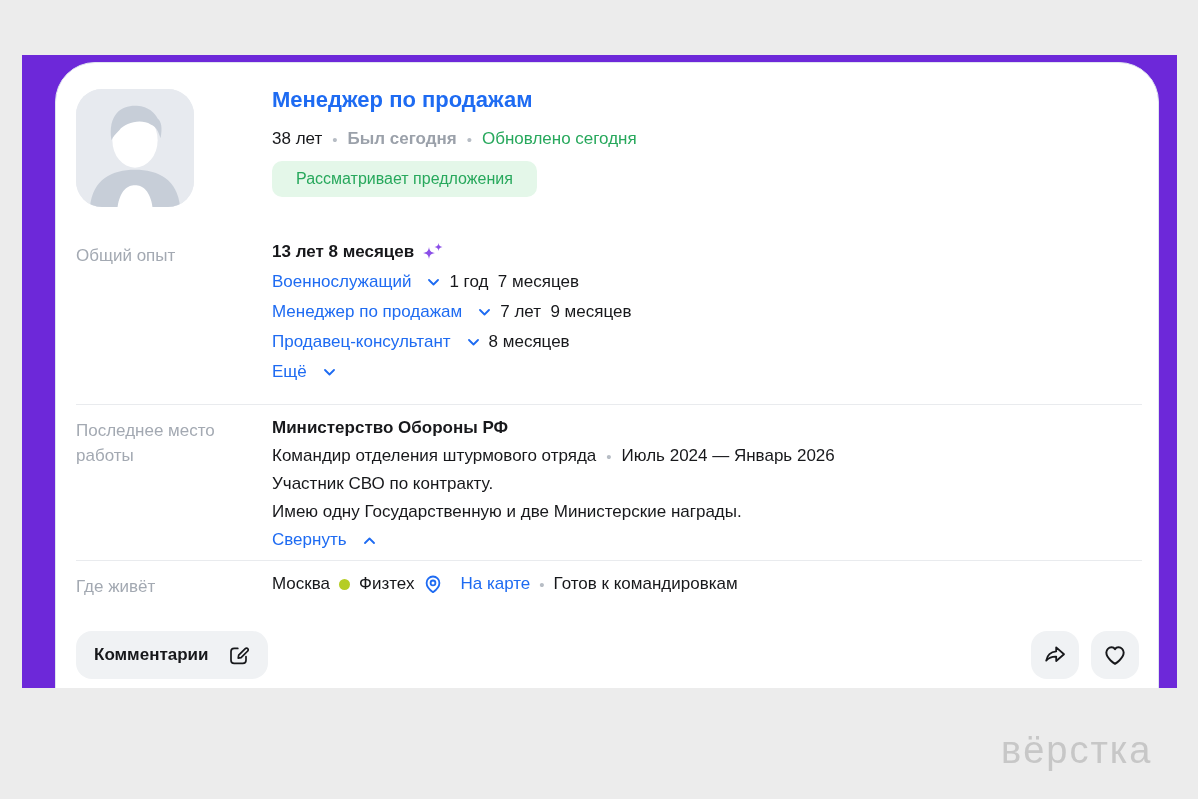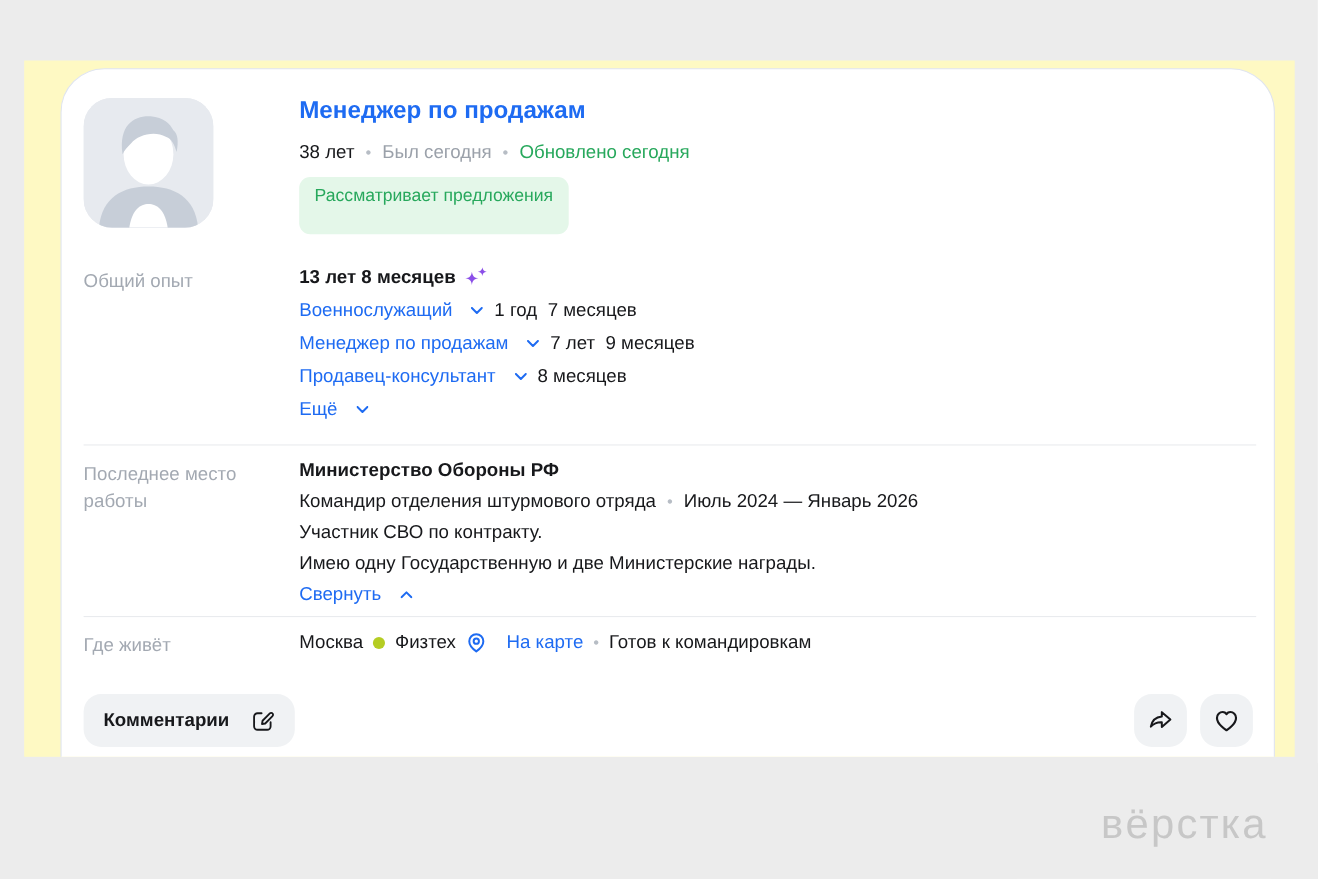--- a/index.html
+++ b/index.html
@@ -21,21 +21,21 @@
   html,body{width:1198px;height:799px;}
   body{
     background:var(--page-bg);
     font-family:"Liberation Sans","DejaVu Sans",sans-serif;
     color:var(--text-dark);
     position:relative;
     overflow:hidden;
   }
   .panel{
     position:absolute;left:22px;top:55px;width:1155px;height:633px;
-    background:#fef9c3;overflow:hidden;
+    background:#6d28d9;overflow:hidden;
   }
   .card{
     position:absolute;left:33px;top:7px;width:1104px;height:710px;
     border:1.5px solid var(--card-border);
     border-radius:40px;
     background:#ffffff;
   }
   
   .avatar{
     position:absolute;left:20px;top:26px;width:118px;height:118px;
@@ -45,29 +45,29 @@
   .title{
     position:absolute;left:216px;top:24px;
     font-size:22px;font-weight:700;color:var(--link-blue);
     cursor:pointer;
   }
   .meta{
     position:absolute;left:216px;top:66px;
     font-size:17px;display:flex;align-items:center;gap:10px;
   }
   .meta .age{color:var(--text-dark);}
-  .meta .seen{color:var(--muted-gray);}
+  .meta .seen{color:var(--muted-gray);font-weight:bold;}
   .meta .updated{color:var(--green-text);}
   .dot::before{content:"•";}
   .dot{color:#b7bdc5;font-size:15px;line-height:1;}
   .badge{
     position:absolute;left:216px;top:98px;
     background:var(--badge-bg);color:var(--green-text);
-    font-size:16px;line-height:36px;height:52px;
-    padding:0 14px;border-radius:10px;display:inline-block;
+    font-size:16px;line-height:36px;height:36px;
+    padding:0 24px;border-radius:10px;display:inline-block;
   }
   
   .sec-label{
     position:absolute;left:20px;width:180px;
     font-size:17px;line-height:25px;color:var(--label-gray);
   }
   .divider{
     position:absolute;left:20px;width:1066px;height:1px;background:var(--divider);
   }
   

